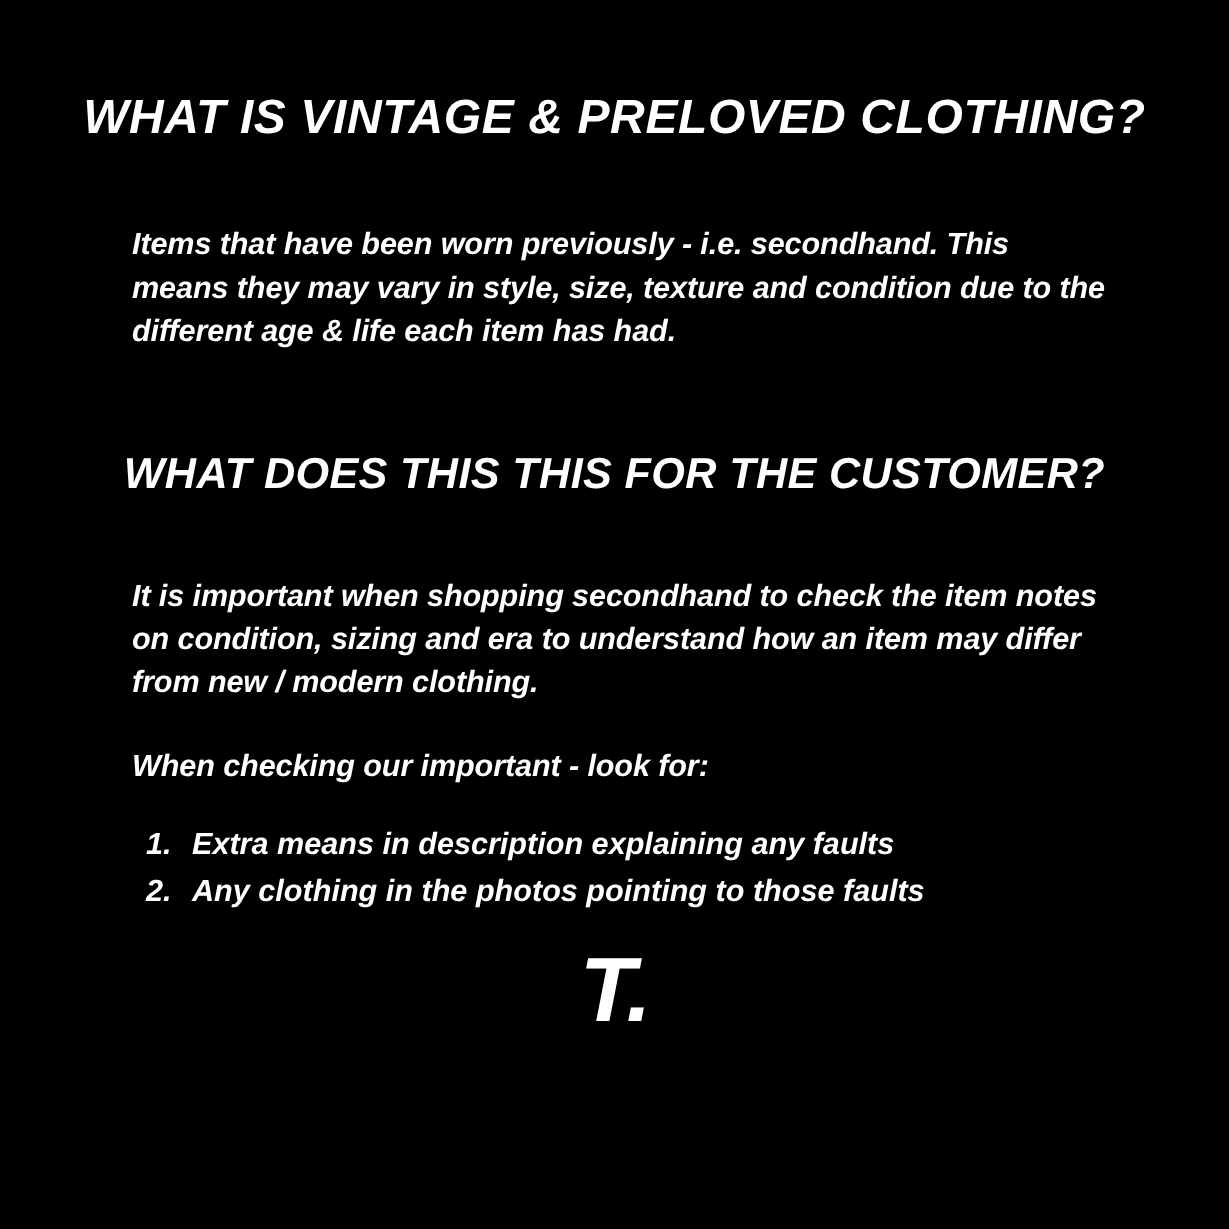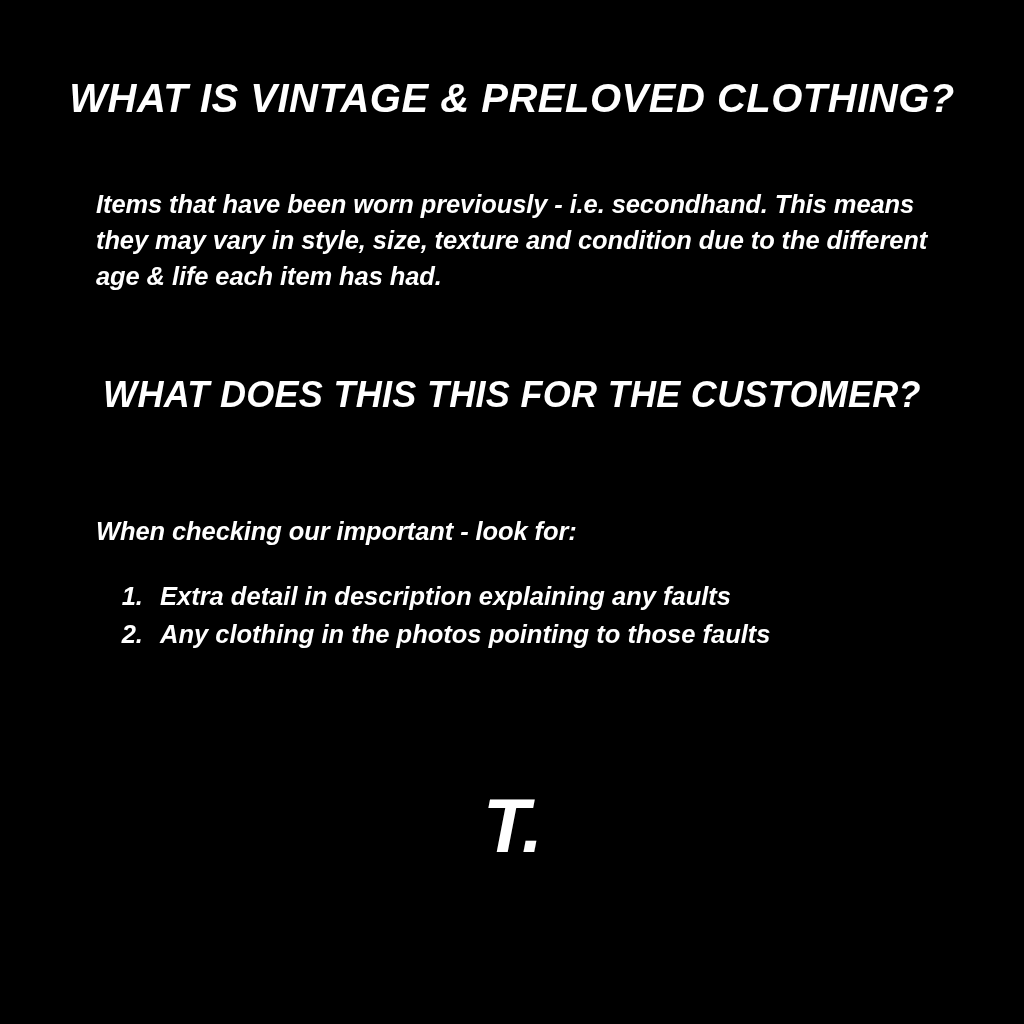--- a/index.html
+++ b/index.html
@@ -26,20 +26,21 @@
     font-weight: bold;
     font-style: italic;
     letter-spacing: 0.5px;
     text-align: center;
     line-height: 1.1;
     margin: 0;
     padding: 76px 40px 0 40px;
   }
   .para-block {
     padding: 0 96px 0 96px;
+    margin-left: 14px;
   }
   .para {
     font-size: 25.5px;
     font-weight: bold;
     font-style: italic;
     line-height: 1.42;
     letter-spacing: -0.1px;
     margin: 0;
   }
   .spacer-1 { height: 66px; }
@@ -100,30 +101,31 @@
     <p class="para">Items that have been worn previously - i.e. secondhand. This means they may vary in style, size, texture and condition due to the different age &amp; life each item has had.</p>
   </div>
 
   <div class="spacer-2"></div>
 
   <h2 class="heading-sub">WHAT DOES THIS THIS FOR THE CUSTOMER?</h2>
 
   <div class="spacer-3"></div>
 
   <div class="para-block">
+    <p class="para">It is important when shopping secondhand to check the item notes on condition, sizing and era to understand how an item may differ from new / modern clothing.</p>
 
     <div class="spacer-4"></div>
 
     <p class="para">When checking our important - look for:</p>
   </div>
 
   <div class="spacer-5"></div>
 
   <ol class="list">
-    <li>Extra detail in description explaining any faults</li>
+    <li>Extra means in description explaining any faults</li>
     <li>Any clothing in the photos pointing to those faults</li>
   </ol>
 
   <div class="logo-wrap">
     <span class="logo">T.</span>
   </div>
 
 </div>
 
 </body></html>

